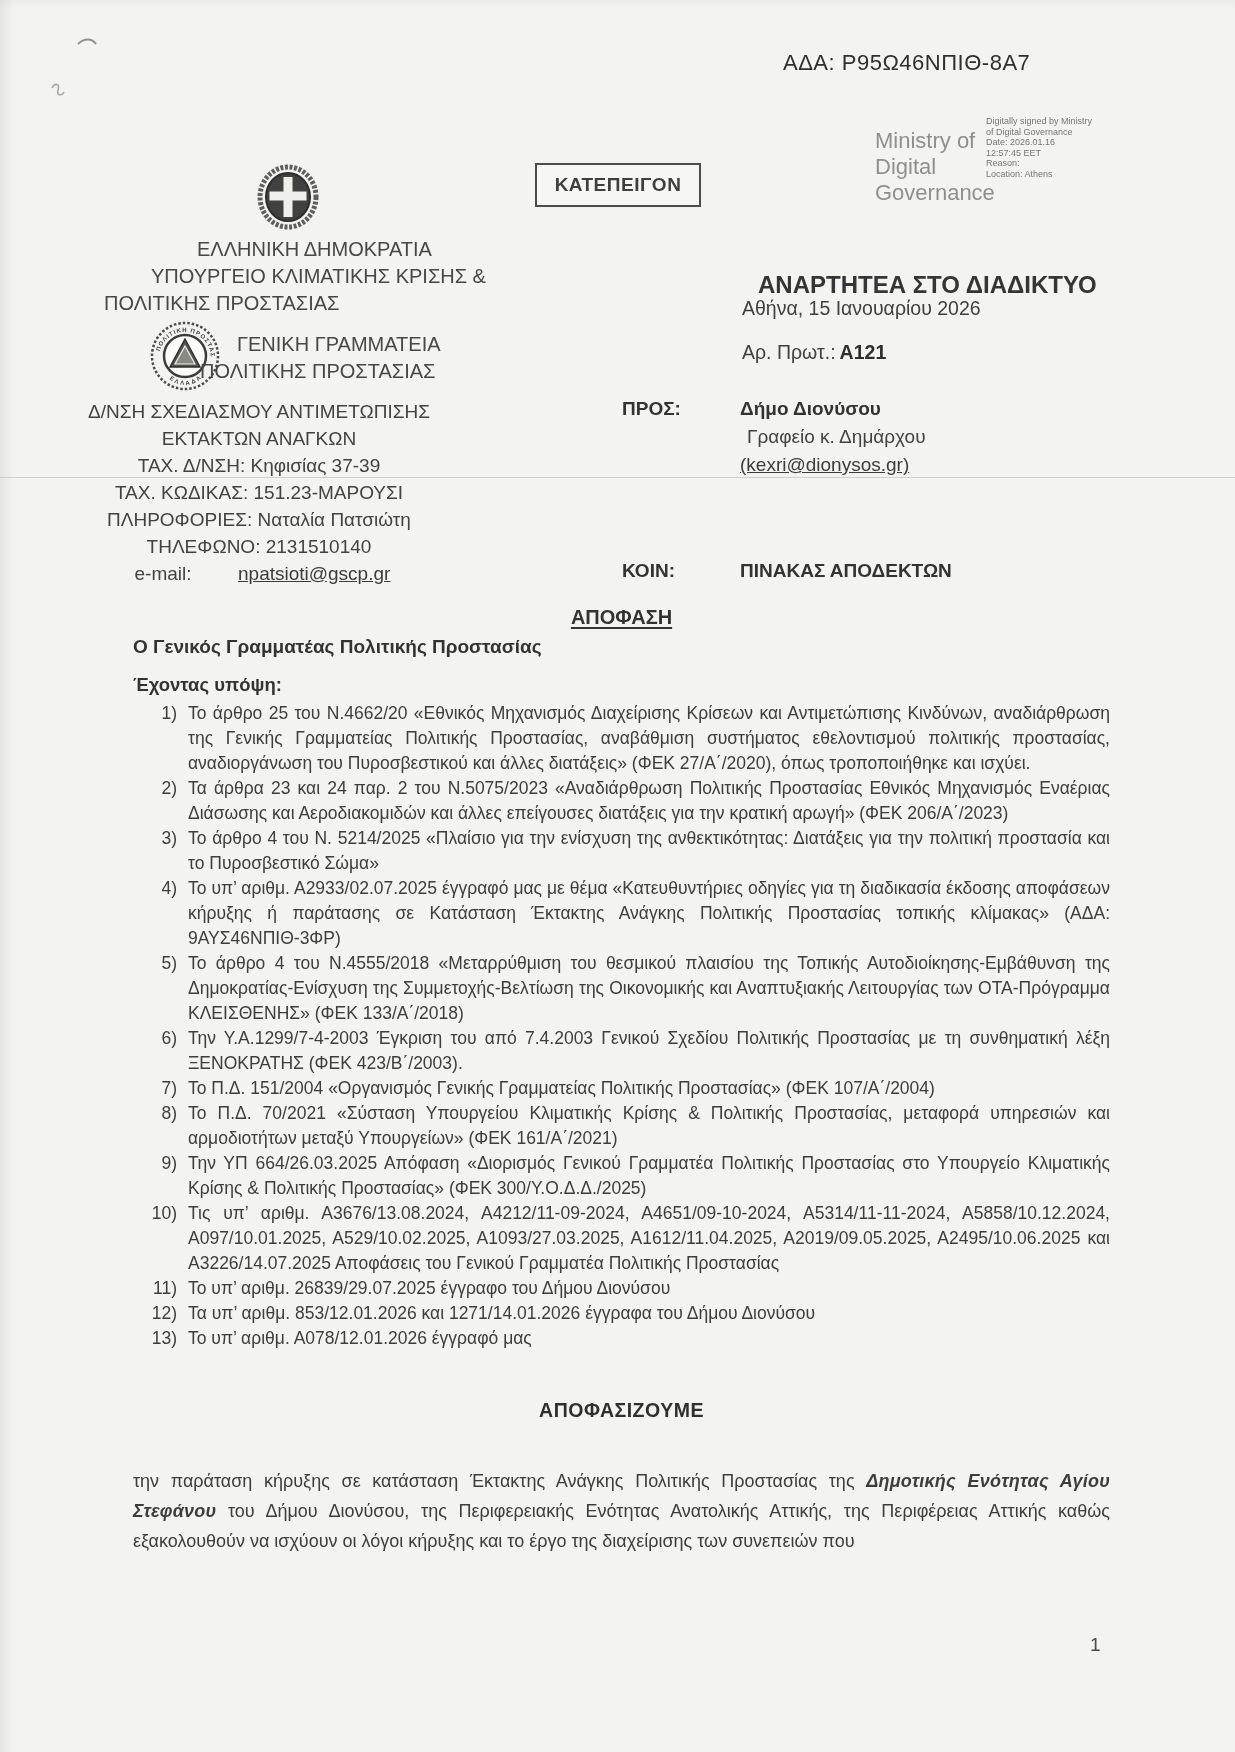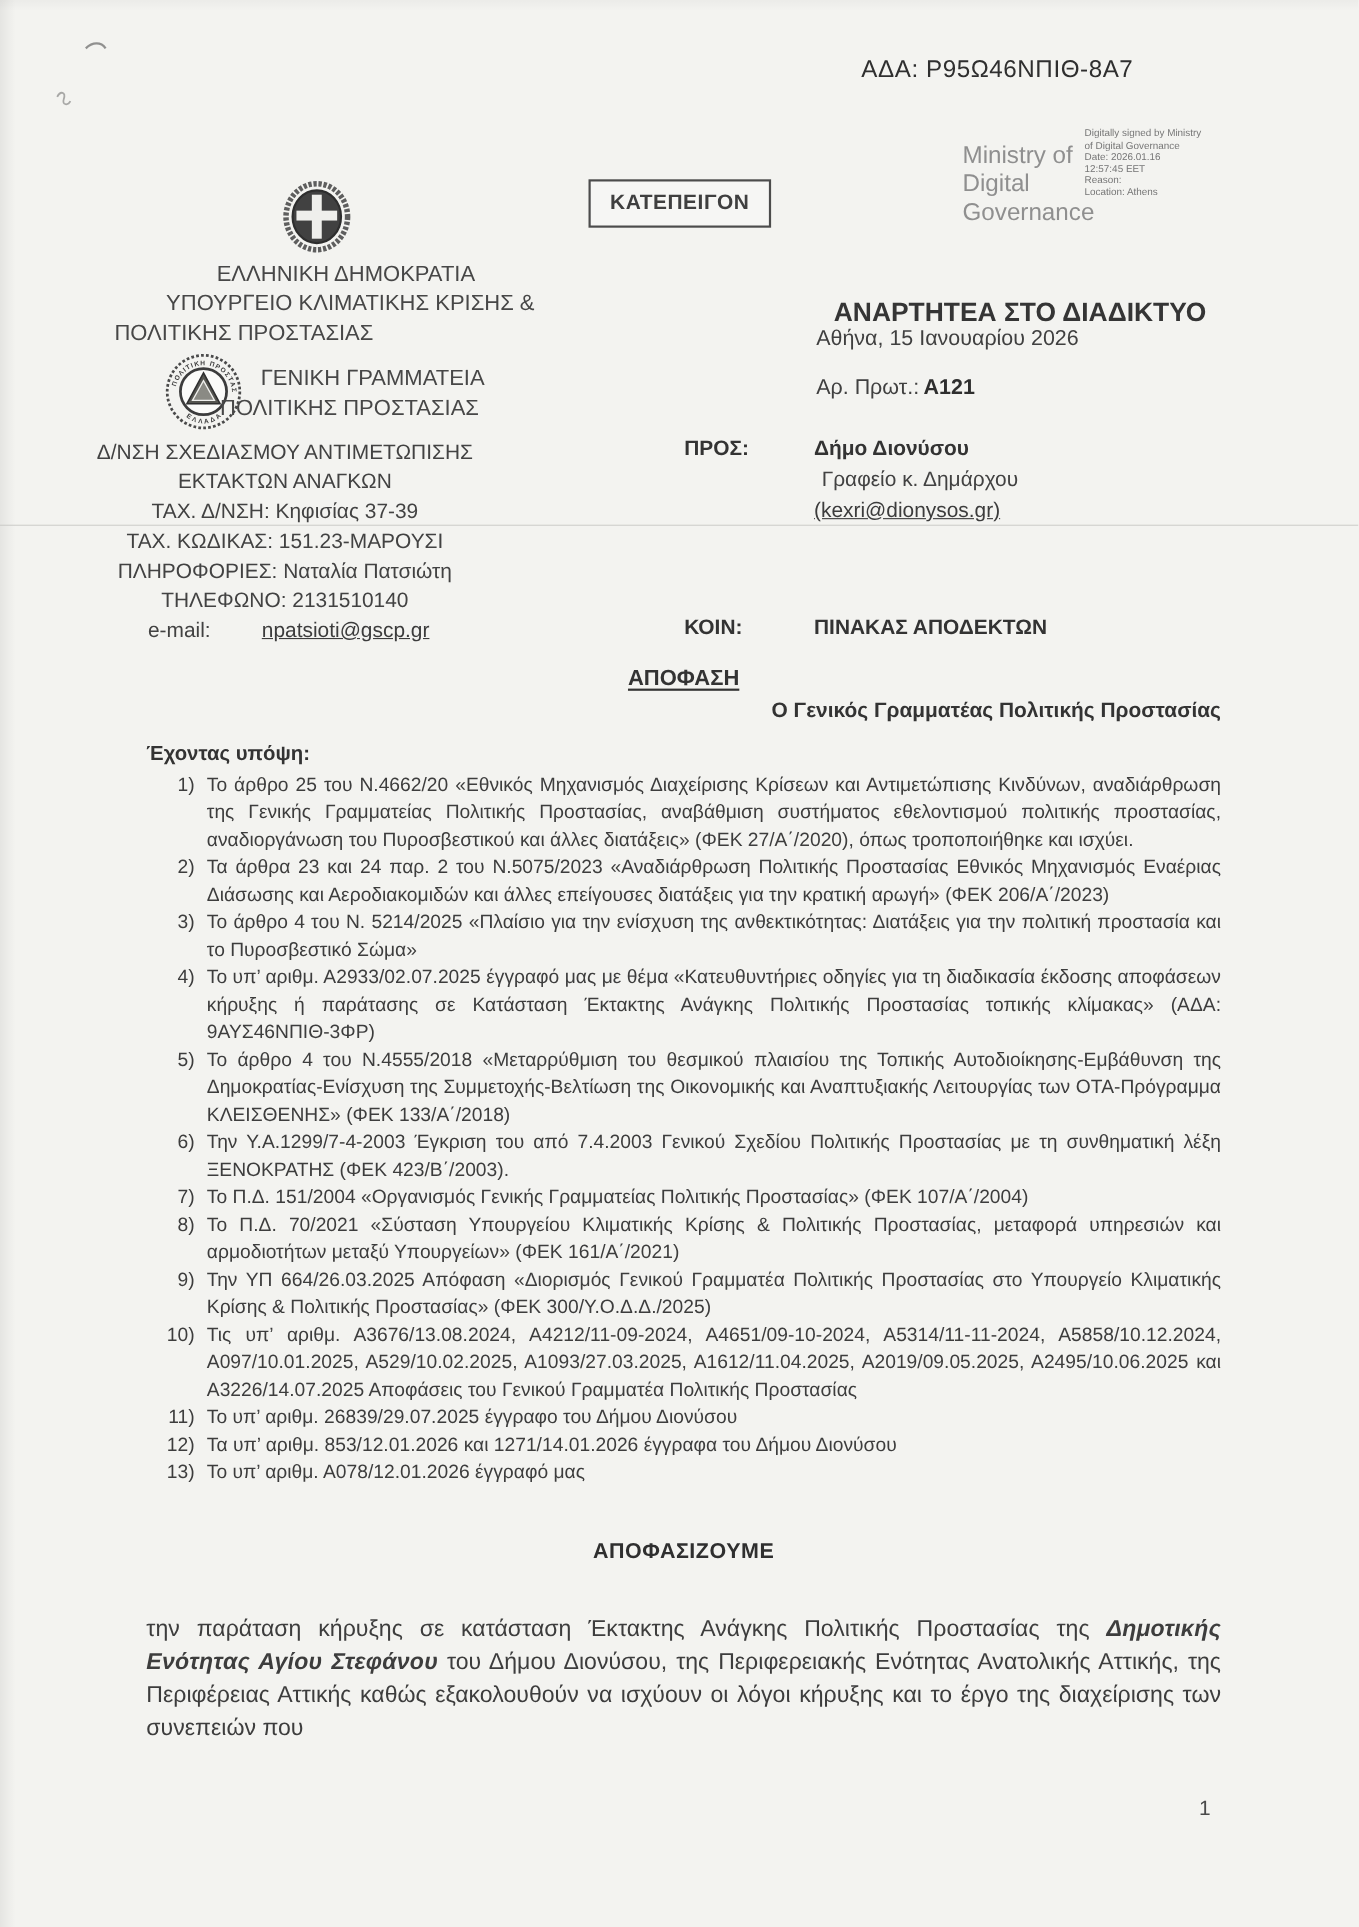--- a/index.html
+++ b/index.html
@@ -52,27 +52,27 @@
   .to-label{left:622px;top:398px;font-size:19px;font-weight:bold;color:#333;}
   .to-1{left:740px;top:398px;font-size:19px;font-weight:bold;color:#333;}
   .to-2{left:747px;top:426px;font-size:19px;color:#424242;}
   .to-3{left:740px;top:454px;font-size:19px;color:#3c3c3c;text-decoration:underline;}
   .cc-label{left:622px;top:560px;font-size:19px;font-weight:bold;color:#333;}
   .cc-value{left:740px;top:560px;font-size:19px;font-weight:bold;color:#333;}
   
   .main{left:133px;top:606px;width:977px;color:#3d3d3d;}
   .doc-title{text-align:center;font-weight:bold;font-size:20px;color:#333;margin:0 0 7px 0;}
   .doc-title span{text-decoration:underline;text-underline-offset:3px;}
-  .doc-subtitle{text-align:right;font-weight:bold;font-size:19px;color:#333;margin:0 0 16px 0;}
+  .doc-subtitle{text-align:left;font-weight:bold;font-size:19px;color:#333;margin:0 0 16px 0;}
   .having{font-weight:bold;font-size:18.5px;color:#333;margin:0 0 5px 0;}
   .li{display:flex;font-size:17.5px;line-height:25px;}
   .li .num{flex:none;width:44px;text-align:right;padding-right:11px;}
   .li .txt{flex:1;text-align:justify;}
   .decide{text-align:center;font-weight:bold;font-size:19.5px;color:#2f2f2f;margin:48px 0 44px 0;letter-spacing:.5px;}
-  .closing{font-size:21px;line-height:30px;text-align:justify;margin:0;}
+  .closing{font-size:18px;line-height:30px;text-align:justify;margin:0;}
   .closing b i{letter-spacing:.2px;}
   .page-num{left:1090px;top:1634px;font-size:19px;color:#4a4a4a;}
   .pen-marks{left:40px;top:30px;}
 </style>
 </head>
 <body>
 
 <div class="page">
 
   <svg class="abs pen-marks" width="80" height="80" viewBox="0 0 80 80">

